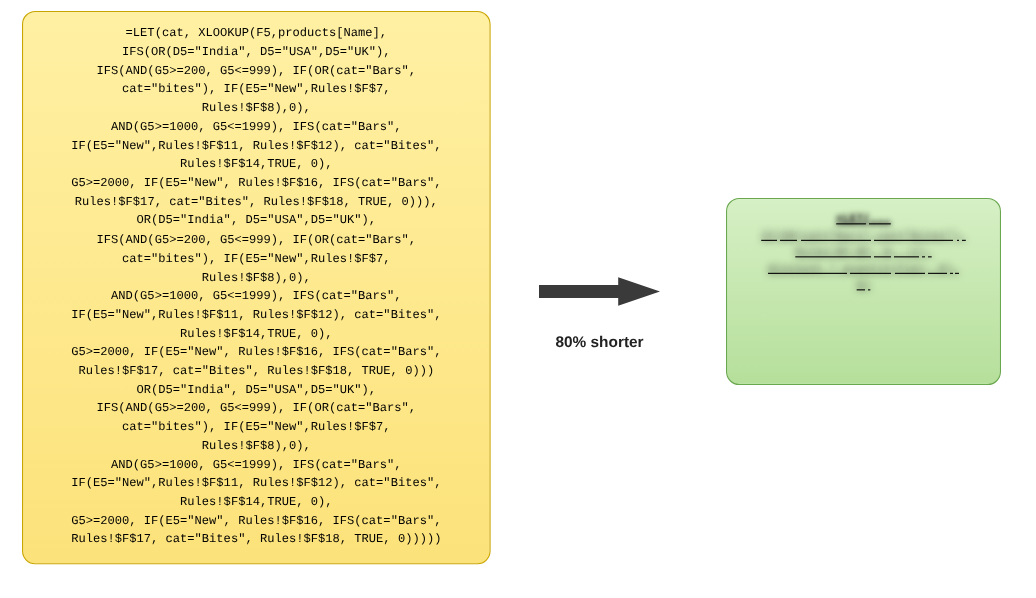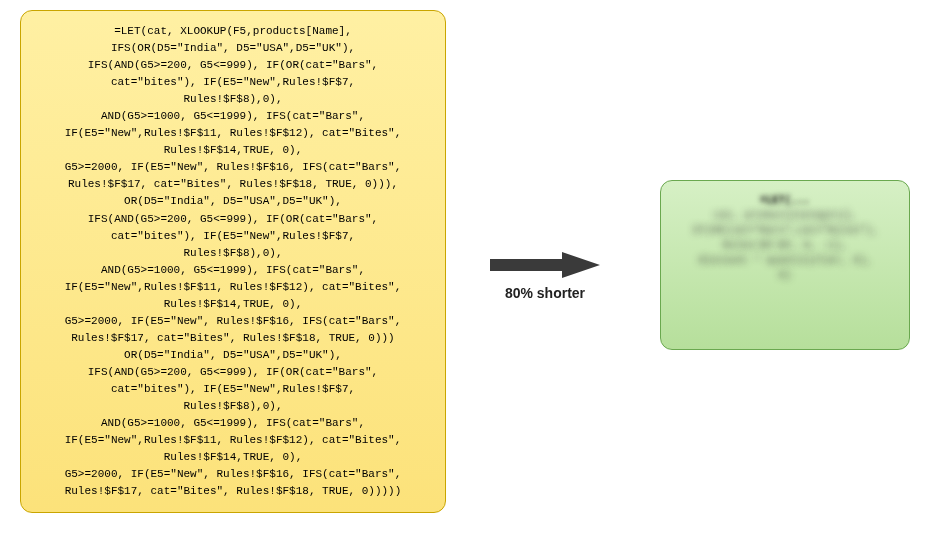--- a/index.html
+++ b/index.html
@@ -32,35 +32,36 @@
     }
     .arrow-svg {
       width: 110px;
       height: 30px;
     }
     .arrow-label {
       font-family: Arial, Helvetica, sans-serif;
       font-size: 14px;
       font-weight: bold;
       color: #222;
-      margin-top: 2px;
+      margin-top: 18px;
     }
     .green-box {
       position: absolute;
       left: 660px;
       top: 180px;
       width: 250px;
       height: 170px;
       background: linear-gradient(to bottom, #d6f0c5, #b6df9b);
       border: 1px solid #6aa84f;
       border-radius: 12px;
       padding: 12px 8px;
       text-align: center;
       line-height: 1.5;
       overflow: hidden;
+      text-decoration: underline;
     }
     .blurred {
       color: transparent;
       text-shadow: 0 0 7px rgba(60,60,60,0.9);
       font-size: 10px;
       letter-spacing: 0.2px;
     }
     .bold-blur {
       text-shadow: 0 0 6px rgba(30,30,30,1), 0 0 4px rgba(30,30,30,1);
     }
@@ -101,18 +102,17 @@
 
 <div class="arrow-wrap">
   <svg class="arrow-svg" viewBox="0 0 110 30">
     <polygon points="0,9 72,9 72,2 110,15 72,28 72,21 0,21" fill="#3a3a3a"></polygon>
   </svg>
   <div class="arrow-label">80% shorter</div>
 </div>
 
 <div class="green-box">
   <div class="blurred bold-blur">=LET(...</div>
-  <div class="blurred">cat, product[Category],</div>
   <div class="blurred">IF(OR(cat="Bars",cat="Bites"),</div>
   <div class="blurred">Rules!$F:$F, 0, -1),</div>
   <div class="blurred">discount * quantityTier, 9),</div>
   <div class="blurred">0)</div>
 </div>
 
 </body></html>

